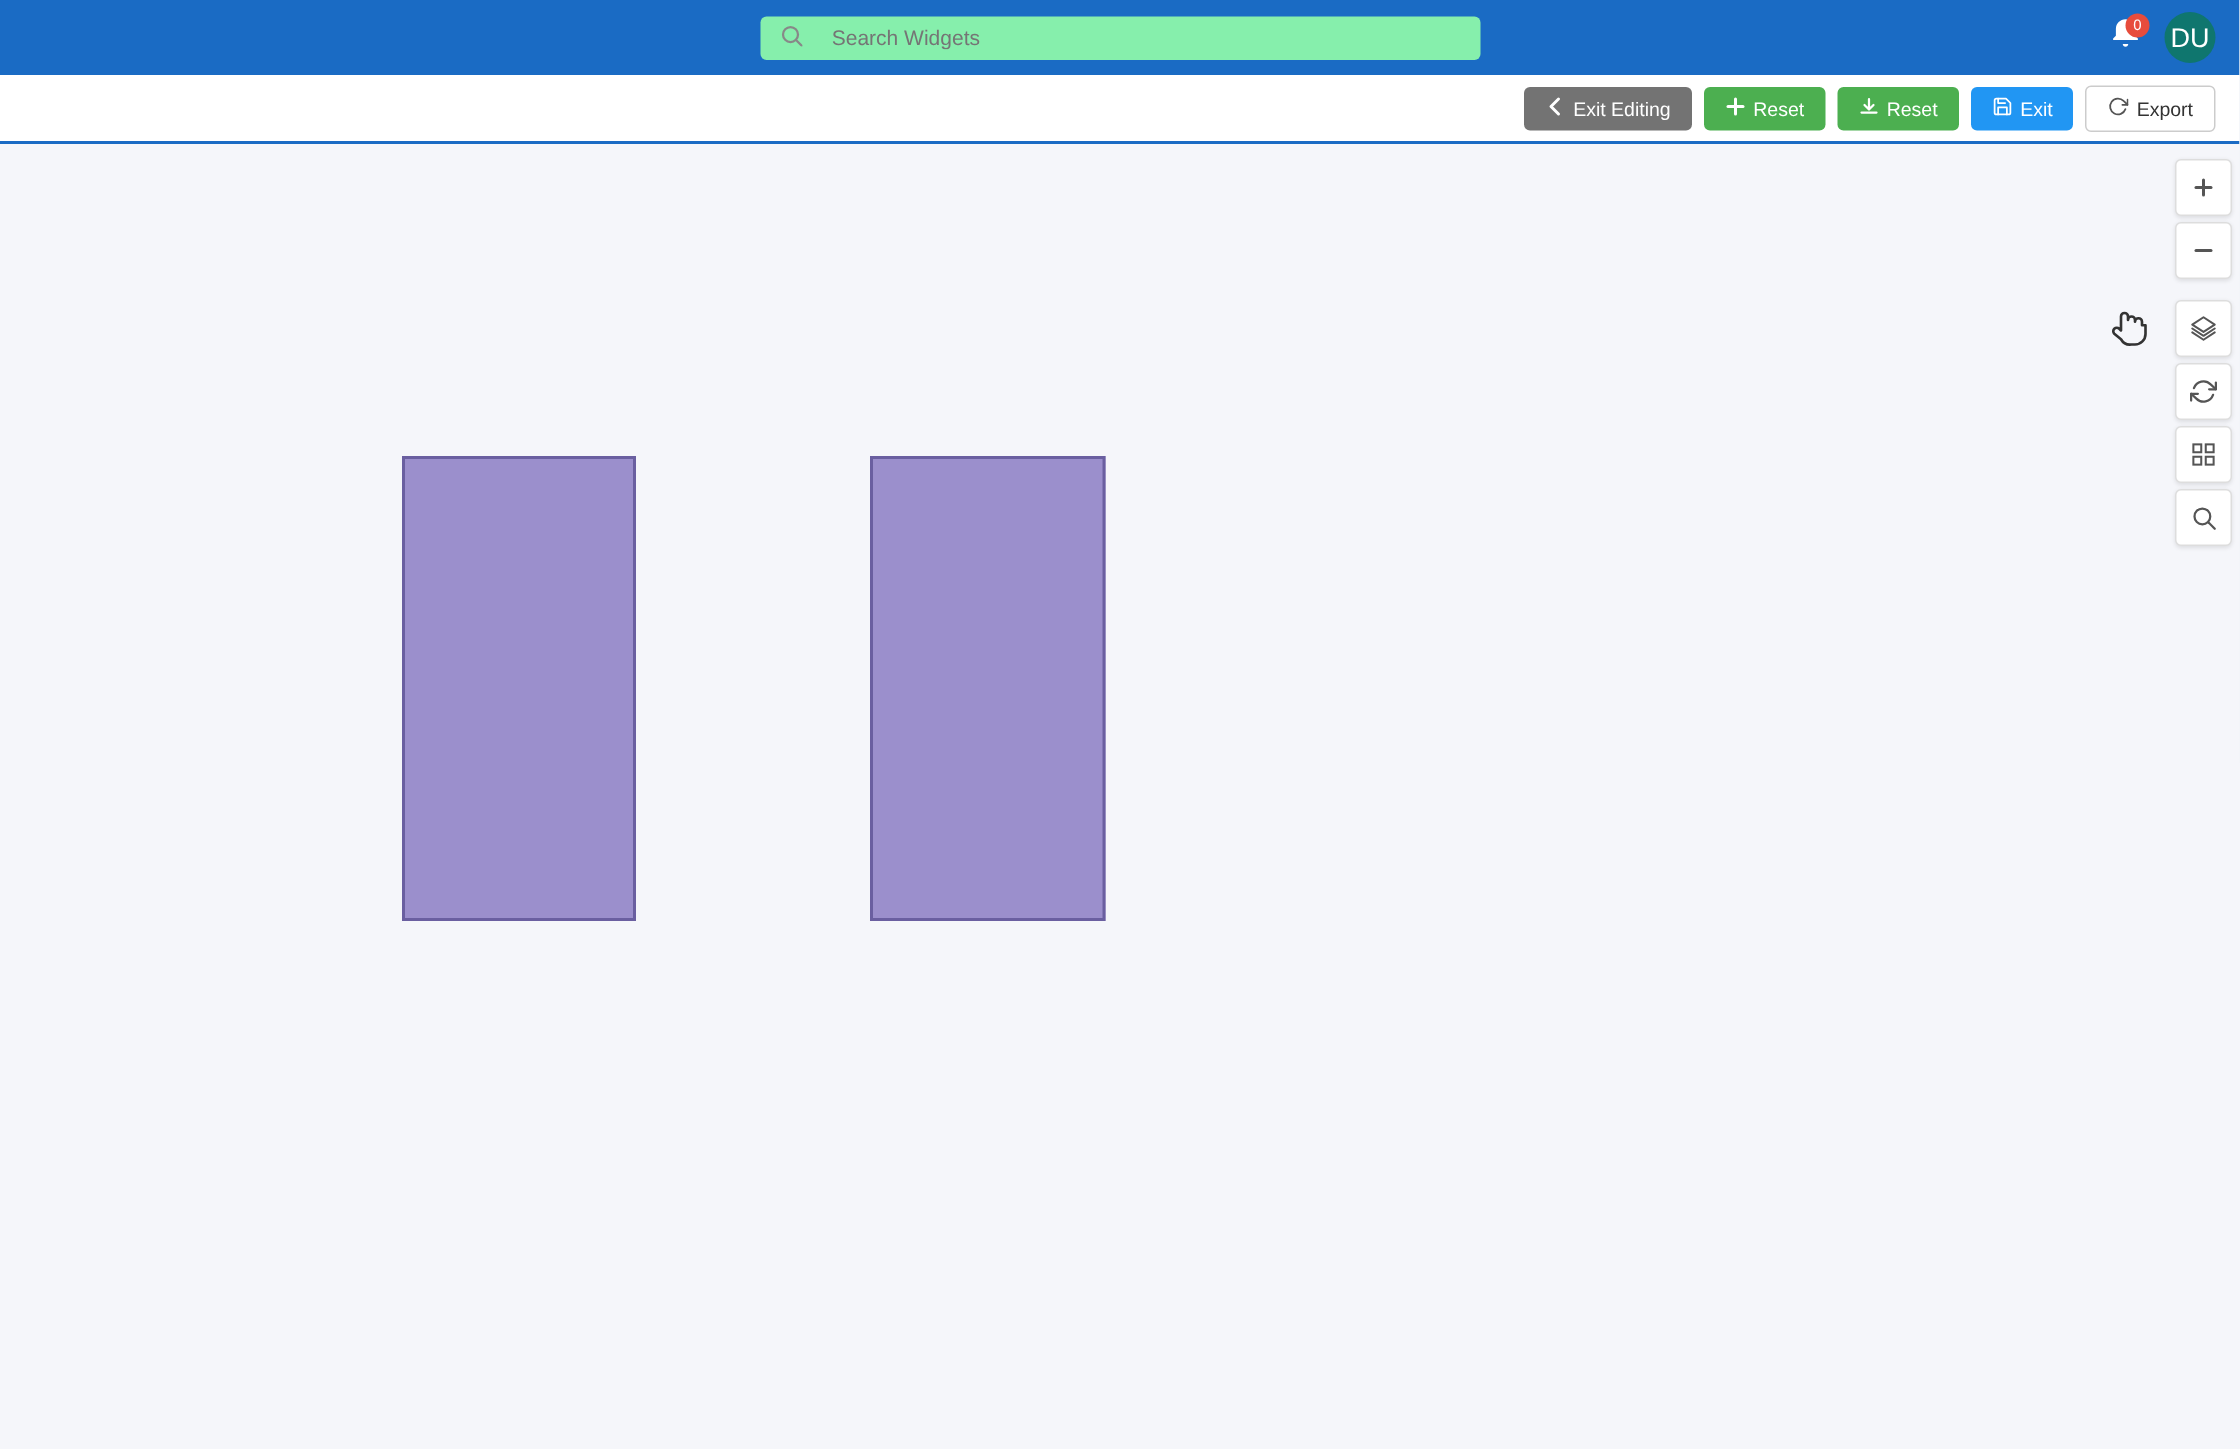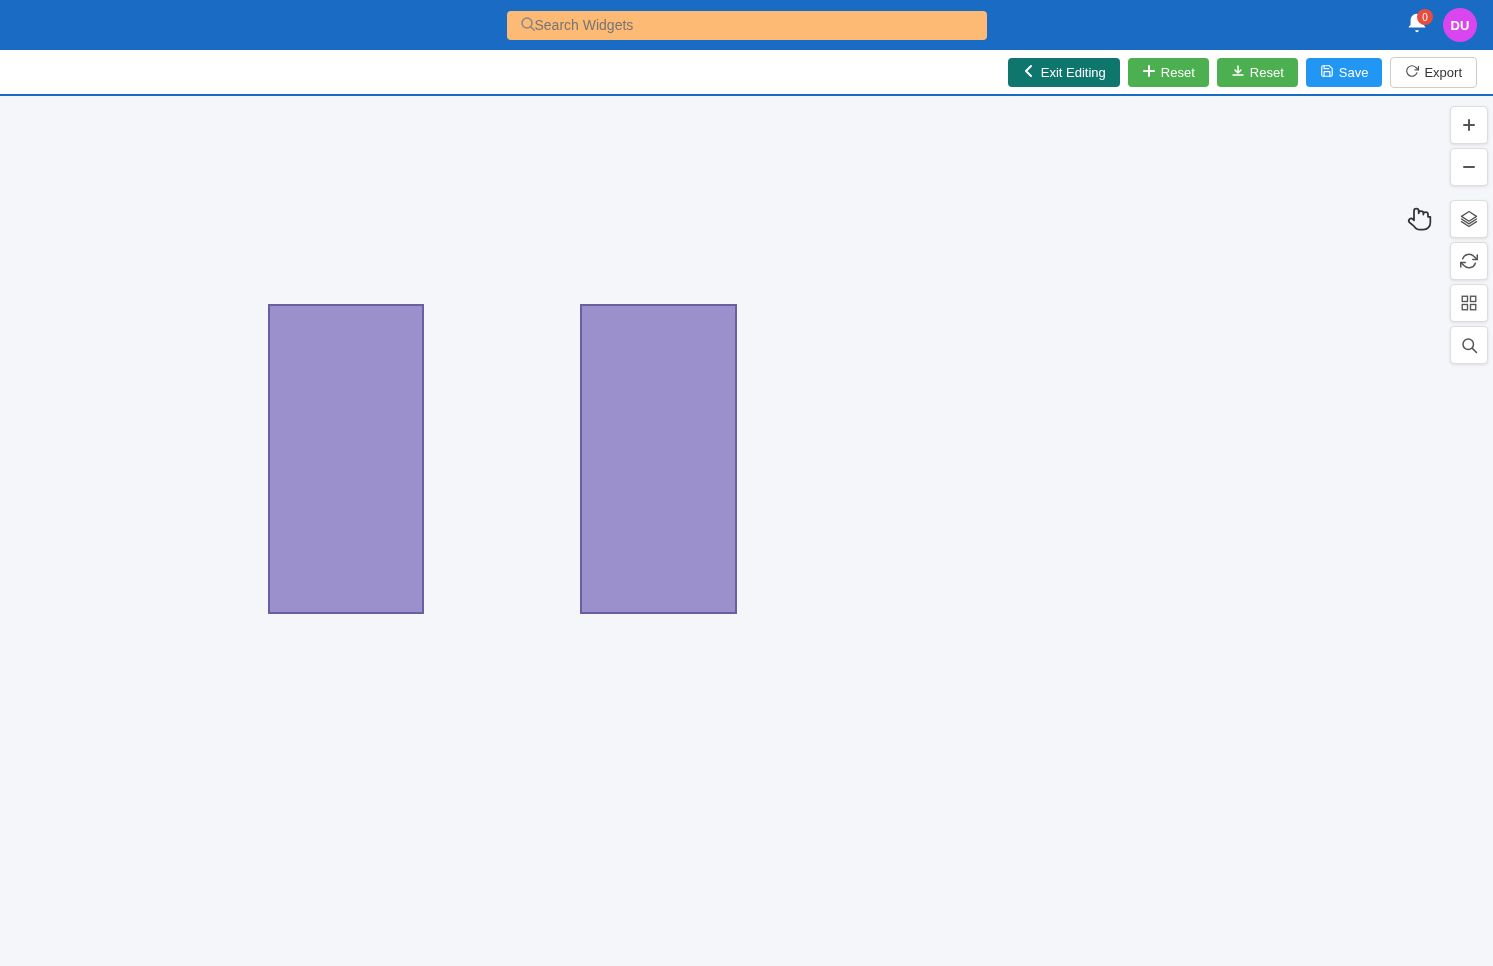--- a/index.html
+++ b/index.html
@@ -10,25 +10,25 @@
       background: #1a6bc4;
       height: 50px;
       display: flex;
       align-items: center;
       justify-content: center;
       position: relative;
     }
     .search-container {
       display: flex;
       align-items: center;
-      background: #fdba74;
+      background: #86efac;
       border-radius: 4px;
       padding: 6px 14px;
       width: 480px;
-      gap: 0;
+      gap: 20px;
     }
     .search-icon-svg {
       color: #888;
       font-size: 14px;
     }
     .search-input {
       border: none;
       outline: none;
       font-size: 14px;
       color: #555;
@@ -66,27 +66,27 @@
       height: 16px;
       font-size: 10px;
       display: flex;
       align-items: center;
       justify-content: center;
     }
     .avatar {
       width: 34px;
       height: 34px;
       border-radius: 50%;
-      background: #d946ef;
-      color: white;
-      display: flex;
-      align-items: center;
-      justify-content: center;
-      font-size: 13px;
-      font-weight: bold;
+      background: #0f766e;
+      color: white;
+      display: flex;
+      align-items: center;
+      justify-content: center;
+      font-size: 18px;
+      font-weight: normal;
       cursor: pointer;
     }
 
     
     .toolbar {
       background: white;
       height: 46px;
       display: flex;
       align-items: center;
       justify-content: flex-end;
@@ -99,21 +99,21 @@
       align-items: center;
       gap: 5px;
       padding: 6px 14px;
       border: none;
       border-radius: 4px;
       font-size: 13px;
       cursor: pointer;
       font-weight: 500;
     }
     .btn-exit {
-      background: #0f766e;
+      background: #737373;
       color: white;
     }
     .btn-import {
       background: #4caf50;
       color: white;
     }
     .btn-export {
       background: #4caf50;
       color: white;
     }
@@ -247,21 +247,21 @@
     <span>Reset</span>
   </button>
   <button class="btn btn-save">
     <span>
       <svg width="14" height="14" viewBox="0 0 24 24" fill="none">
         <path d="M19 21H5a2 2 0 01-2-2V5a2 2 0 012-2h11l5 5v11a2 2 0 01-2 2z" stroke="white" stroke-width="2" stroke-linecap="round" stroke-linejoin="round"></path>
         <polyline points="17 21 17 13 7 13 7 21" stroke="white" stroke-width="2" stroke-linecap="round" stroke-linejoin="round"></polyline>
         <polyline points="7 3 7 8 15 8" stroke="white" stroke-width="2" stroke-linecap="round" stroke-linejoin="round"></polyline>
       </svg>
     </span>
-    <span>Save</span>
+    <span>Exit</span>
   </button>
   <button class="btn btn-reset">
     <span>
       <svg width="14" height="14" viewBox="0 0 24 24" fill="none">
         <path d="M23 4v6h-6" stroke="#555" stroke-width="2" stroke-linecap="round" stroke-linejoin="round"></path>
         <path d="M20.49 15a9 9 0 11-2.12-9.36L23 10" stroke="#555" stroke-width="2" stroke-linecap="round" stroke-linejoin="round"></path>
       </svg>
     </span>
     <span>Export</span>
   </button>

